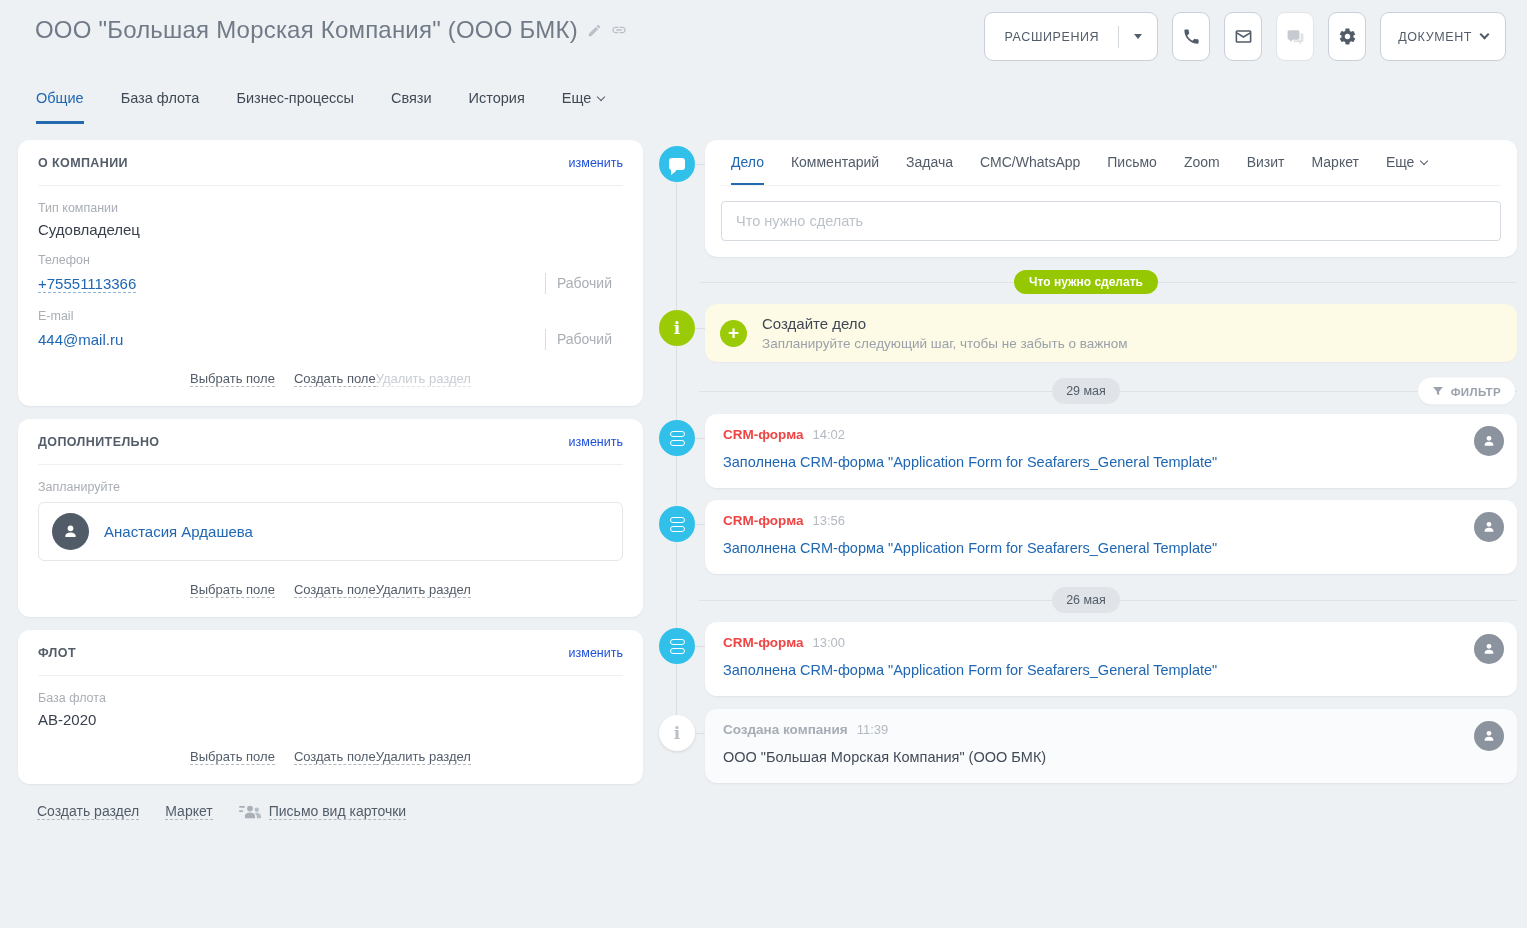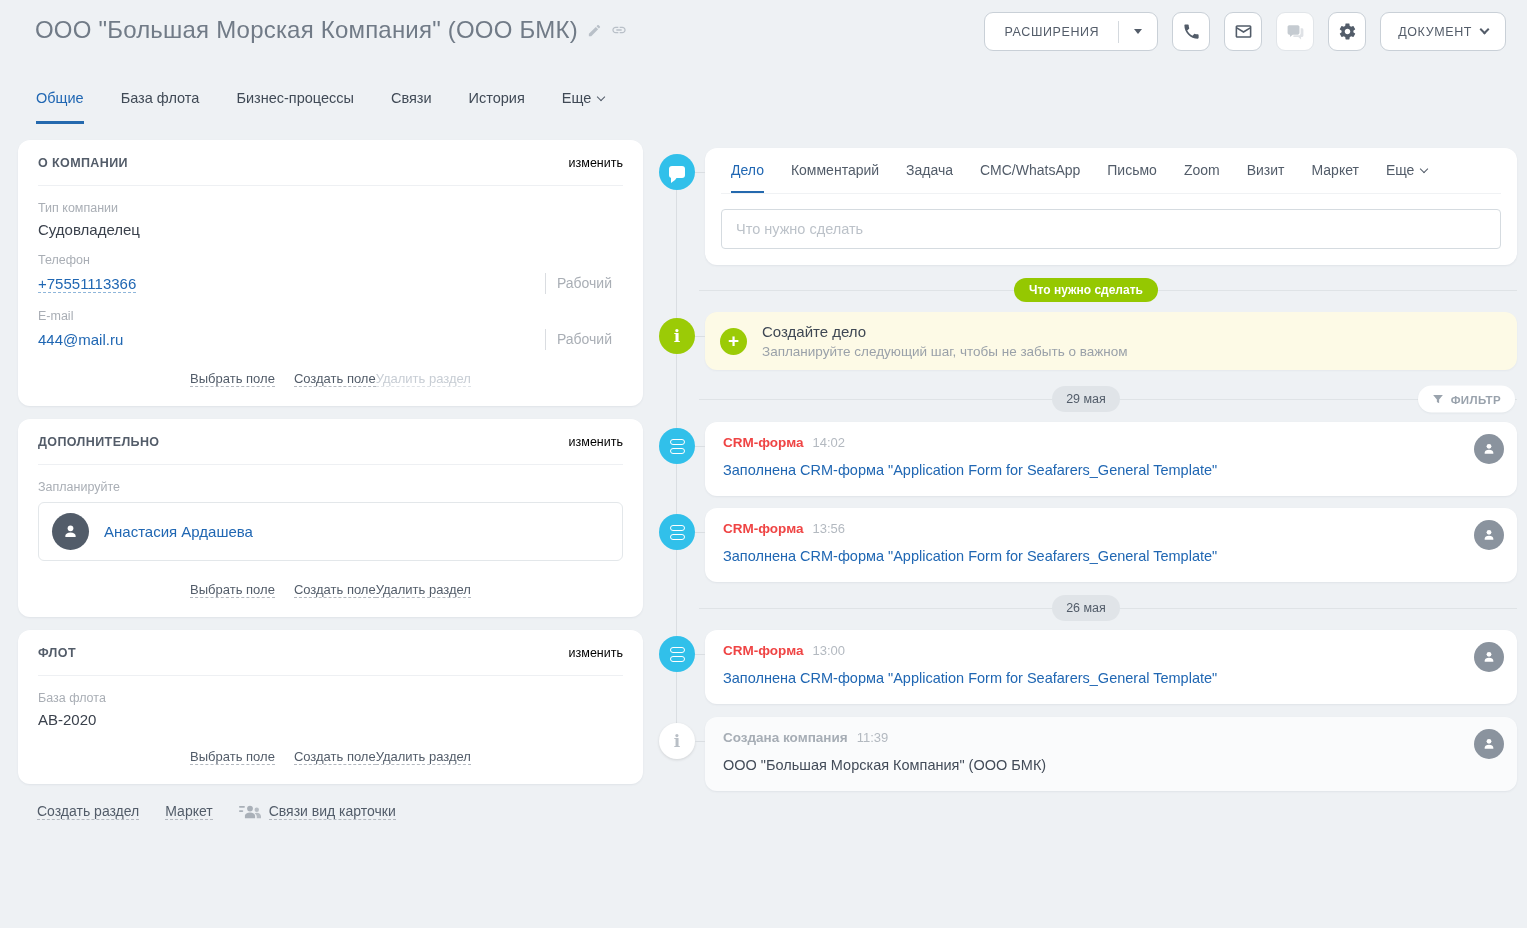--- a/index.html
+++ b/index.html
@@ -14,21 +14,21 @@
   .page { position:relative; width:1527px; height:928px; }
 
   
   .hdr-title-row { position:absolute; top:16px; left:35px; display:flex; align-items:center; gap:9px; }
   .page-title { font-size:24px; font-weight:400; color:#717b87; letter-spacing:.2px; white-space:nowrap; }
   .title-icon { display:flex; align-items:center; cursor:pointer; }
   .title-icon svg { fill:#b9c0c8; }
 
   .hdr-actions { position:absolute; top:12px; right:21px; display:flex; gap:14px; align-items:center; }
   .btn {
-    background:#fff; border:1px solid #c9d0d7; border-radius:9px; height:39px;
+    background:#fff; border:1px solid #c9d0d7; border-radius:9px; height:49px;
     display:flex; align-items:center; justify-content:center;
     color:#535c69; font-size:12.5px; letter-spacing:.6px; cursor:pointer;
     font-family:"Liberation Sans", sans-serif;
   }
   .btn-split { padding:0; }
   .btn-split .seg-label { padding:0 19px; }
   .seg-divider { width:1px; height:22px; background:#d4d9de; }
   .seg-caret { width:38px; height:100%; display:flex; align-items:center; justify-content:center; cursor:pointer; }
   .caret-down { width:0; height:0; border-left:4.5px solid transparent; border-right:4.5px solid transparent; border-top:5px solid #535c69; }
   .btn-icon { width:38px; padding:0; }
@@ -42,21 +42,21 @@
   .main-tabs { position:absolute; top:90px; left:36px; display:flex; gap:37px; }
   .main-tab { font-size:14.5px; color:#404a56; padding-bottom:15px; border-bottom:3px solid transparent; cursor:pointer; display:flex; gap:7px; align-items:center; }
   .main-tab.active { color:#2067b3; border-bottom-color:#2469ae; }
   .main-tab .chev { width:6px; height:6px; border-width:1.5px; margin-top:-2px; }
 
   
   .left-col { position:absolute; left:18px; top:140px; width:625px; }
   .card { background:#fff; border-radius:12px; box-shadow:0 1px 2px rgba(60,80,100,.08); margin-bottom:13px; padding:0 20px; }
   .card-head { height:46px; display:flex; align-items:center; justify-content:space-between; border-bottom:1px solid #eef0f3; }
   .card-title { font-size:12.5px; font-weight:700; color:#535c69; letter-spacing:.4px; }
-  .edit-link { font-size:12.5px; color:#000000; cursor:pointer; }
+  .edit-link { font-size:12.5px; color:#1d4ed8; cursor:pointer; }
 
   .field { margin-top:15px; }
   .f-label { font-size:12.5px; color:#a9aeb5; margin-bottom:6px; }
   .f-value { font-size:15px; color:#3a414c; }
   .f-row { display:flex; align-items:center; justify-content:space-between; padding-right:11px; }
   .f-link { color:#2067b3; font-size:15px; text-decoration:none; cursor:pointer; }
   .f-link.dashed { border-bottom:1px dashed #8fb6da; }
   .f-kind { font-size:14px; color:#a9aeb5; border-left:1px solid #dadde1; padding-left:11px; line-height:21px; }
 
   .card-foot { display:flex; align-items:center; justify-content:center; padding:17px 0 19px; margin-top:4px; }
@@ -68,21 +68,21 @@
   .resp-avatar { width:37px; height:37px; border-radius:50%; background:#525c69; display:flex; align-items:center; justify-content:center; flex:none; }
   .resp-avatar svg { width:19px; height:19px; fill:#fff; }
   .resp-name { color:#2067b3; font-size:15px; cursor:pointer; }
 
   .left-footer { display:flex; align-items:center; gap:26px; margin:19px 0 0 19px; }
   .left-footer .dashed-link { font-size:14px; }
   .lf-item { display:flex; align-items:center; gap:8px; }
   .lf-item svg { fill:#a9b0b8; }
 
   
-  .right-col { position:absolute; left:655px; top:148px; width:862px; }
+  .right-col { position:absolute; left:655px; top:140px; width:862px; }
   .right-col::before { content:''; position:absolute; left:21px; top:25px; width:1px; height:566px; background:#dadee2; }
 
   .t-item { position:relative; margin-left:50px; }
   .t-icon { position:absolute; left:-46px; top:6px; width:36px; height:36px; border-radius:50%; display:flex; align-items:center; justify-content:center; z-index:1; }
   .t-icon::after { content:''; position:absolute; left:36px; top:50%; width:10px; height:1px; background:#dadee2; }
   .t-icon.blue { background:#31c0ea; }
   .t-icon.green { background:#9bcb06; }
   .t-icon.white { background:#fff; box-shadow:0 1px 3px rgba(0,0,0,.12); }
 
   .composer { background:#fff; border-radius:12px; box-shadow:0 1px 2px rgba(60,80,100,.08); padding:0 16px 16px; height:117px; }
@@ -297,21 +297,21 @@
       <span class="dashed-link">Маркет</span>
       <span class="lf-item">
         <svg width="22" height="15" viewBox="0 0 26 17">
           <rect x="0" y="2" width="7" height="2" rx="1"></rect>
             <rect x="0" y="7" width="5" height="2" rx="1"></rect>
           <circle cx="13" cy="5" r="3.4"></circle>
             <path d="M13 9.6c-3.4 0-6 1.8-6 4v3h12v-3c0-2.2-2.6-4-6-4z"></path>
           <circle cx="21" cy="6.4" r="2.6" opacity=".8"></circle>
             <path d="M21 10c-1 0-1.9.2-2.7.6 1.6 1 2.7 2.4 2.7 4v2h5v-2.6c0-2-2.2-4-5-4z" opacity=".8"></path>
         </svg>
-        <span class="dashed-link">Связи вид карточки</span>
+        <span class="dashed-link">Письмо вид карточки</span>
       </span>
     </div>
   </div>
 
   <div class="right-col">
 
     <div class="t-item">
       <span class="t-icon blue">
           <span class="glyph-bubble"></span>
         </span>

